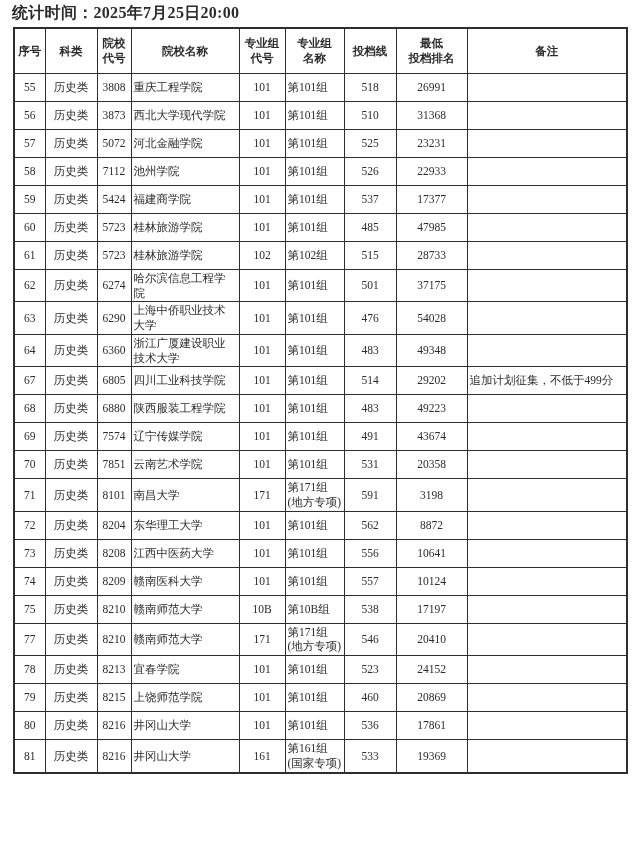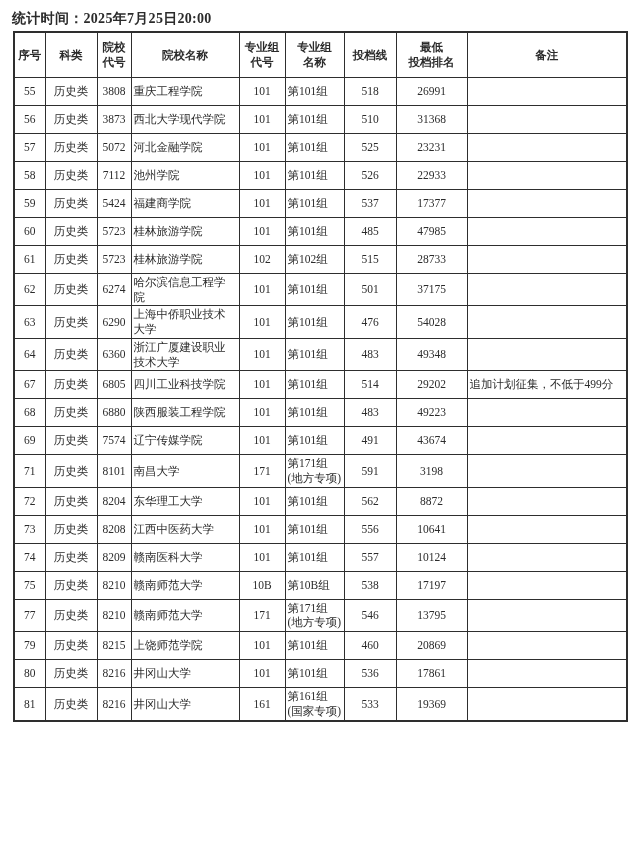--- a/index.html
+++ b/index.html
@@ -6,22 +6,22 @@
     margin: 0;
     padding: 0;
     background: #ffffff;
     width: 641px;
     height: 847px;
     font-family: "Liberation Serif", "DejaVu Serif", serif;
     color: #2b2b2b;
     overflow: hidden;
   }
   .stat-time {
-    margin: 10px 0 3px 12px;
-    font-size: 14px;
+    margin: 3px 0 3px 12px;
+    font-size: 16px;
     font-weight: bold;
     letter-spacing: 0.3px;
   }
   table.admission {
     border-collapse: collapse;
     table-layout: fixed;
     margin-left: 13px;
     width: 613px;
     border: 2px solid #2e2e2e;
   }
@@ -230,20 +230,31 @@
         <td class="align-center">历史类</td>
         <td class="align-center">7574</td>
         <td class="align-left">辽宁传媒学院</td>
         <td class="align-center">101</td>
         <td class="align-left">第101组</td>
         <td class="align-center">491</td>
         <td class="align-center">43674</td>
         <td class="align-left"></td>
       </tr>
       <tr>
+        <td class="align-center">70</td>
+        <td class="align-center">历史类</td>
+        <td class="align-center">7851</td>
+        <td class="align-left">云南艺术学院</td>
+        <td class="align-center">101</td>
+        <td class="align-left">第101组</td>
+        <td class="align-center">531</td>
+        <td class="align-center">20358</td>
+        <td class="align-left"></td>
+      </tr>
+      <tr>
         <td class="align-center">71</td>
         <td class="align-center">历史类</td>
         <td class="align-center">8101</td>
         <td class="align-left">南昌大学</td>
         <td class="align-center">171</td>
         <td class="align-left">第171组(地方专项)</td>
         <td class="align-center">591</td>
         <td class="align-center">3198</td>
         <td class="align-left"></td>
       </tr>
@@ -292,21 +303,32 @@
         <td class="align-left"></td>
       </tr>
       <tr>
         <td class="align-center">77</td>
         <td class="align-center">历史类</td>
         <td class="align-center">8210</td>
         <td class="align-left">赣南师范大学</td>
         <td class="align-center">171</td>
         <td class="align-left">第171组(地方专项)</td>
         <td class="align-center">546</td>
-        <td class="align-center">13795</td>
+        <td class="align-center">20410</td>
+        <td class="align-left"></td>
+      </tr>
+      <tr>
+        <td class="align-center">78</td>
+        <td class="align-center">历史类</td>
+        <td class="align-center">8213</td>
+        <td class="align-left">宜春学院</td>
+        <td class="align-center">101</td>
+        <td class="align-left">第101组</td>
+        <td class="align-center">523</td>
+        <td class="align-center">24152</td>
         <td class="align-left"></td>
       </tr>
       <tr>
         <td class="align-center">79</td>
         <td class="align-center">历史类</td>
         <td class="align-center">8215</td>
         <td class="align-left">上饶师范学院</td>
         <td class="align-center">101</td>
         <td class="align-left">第101组</td>
         <td class="align-center">460</td>

